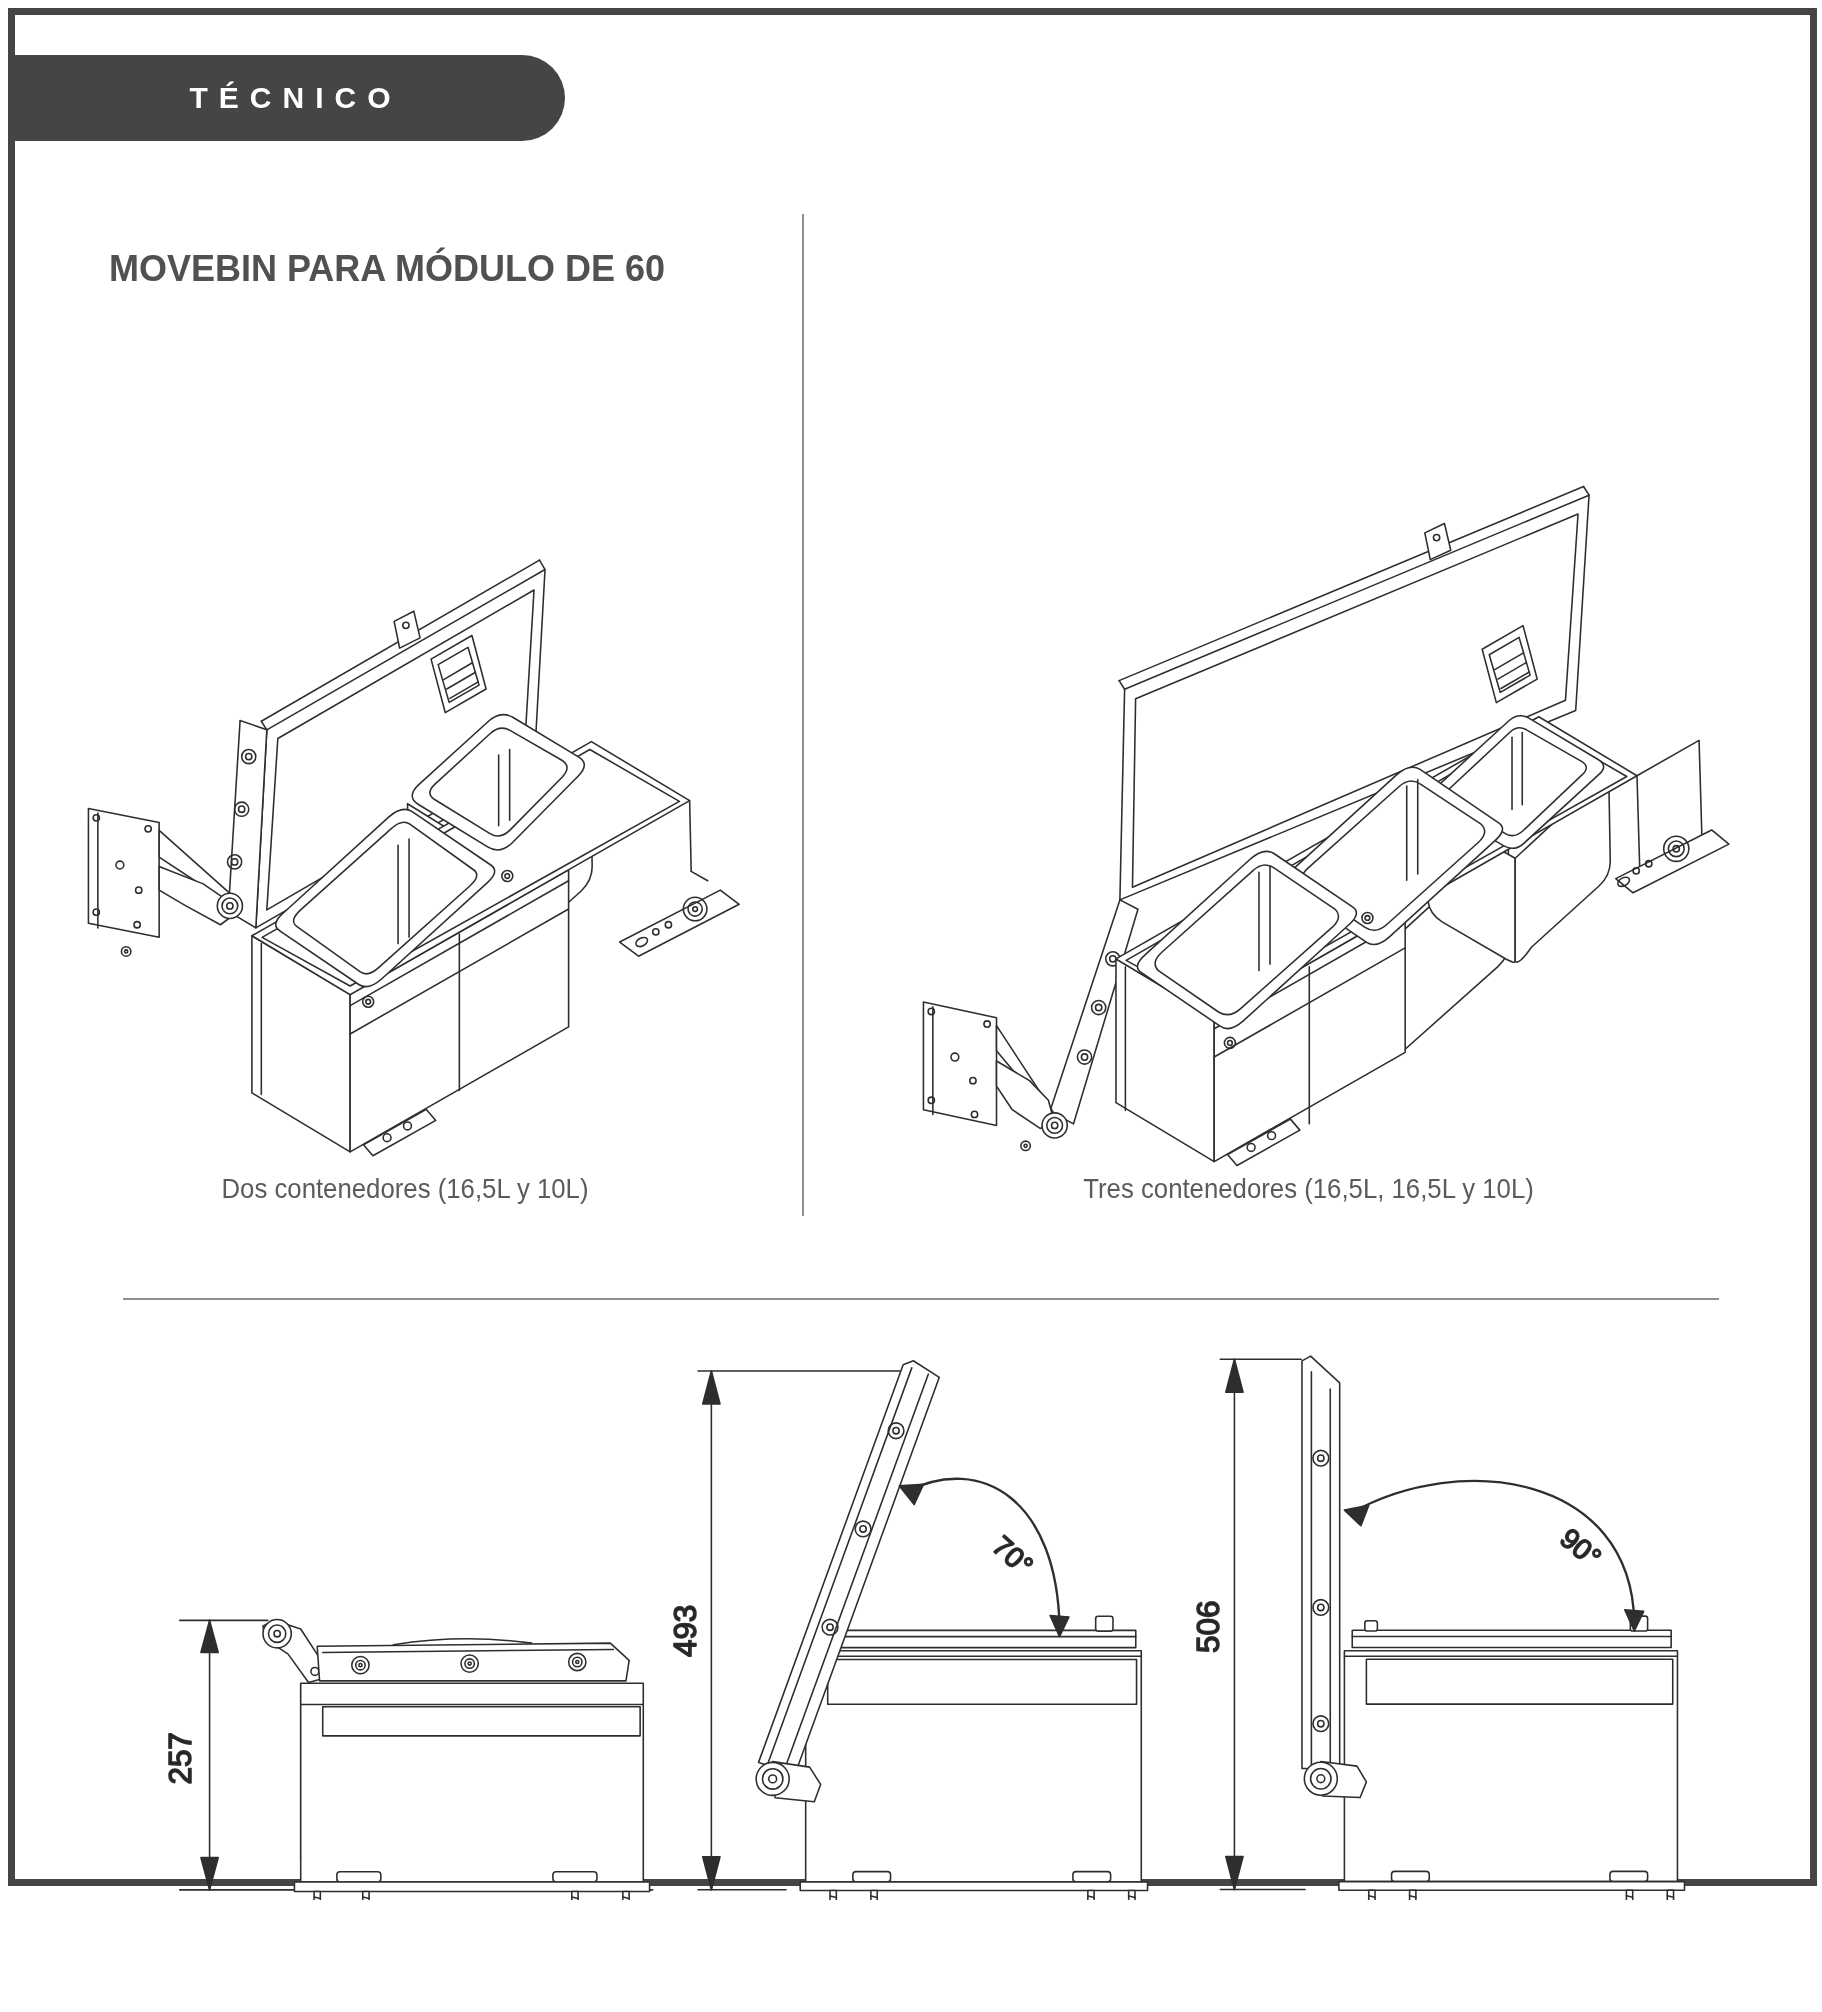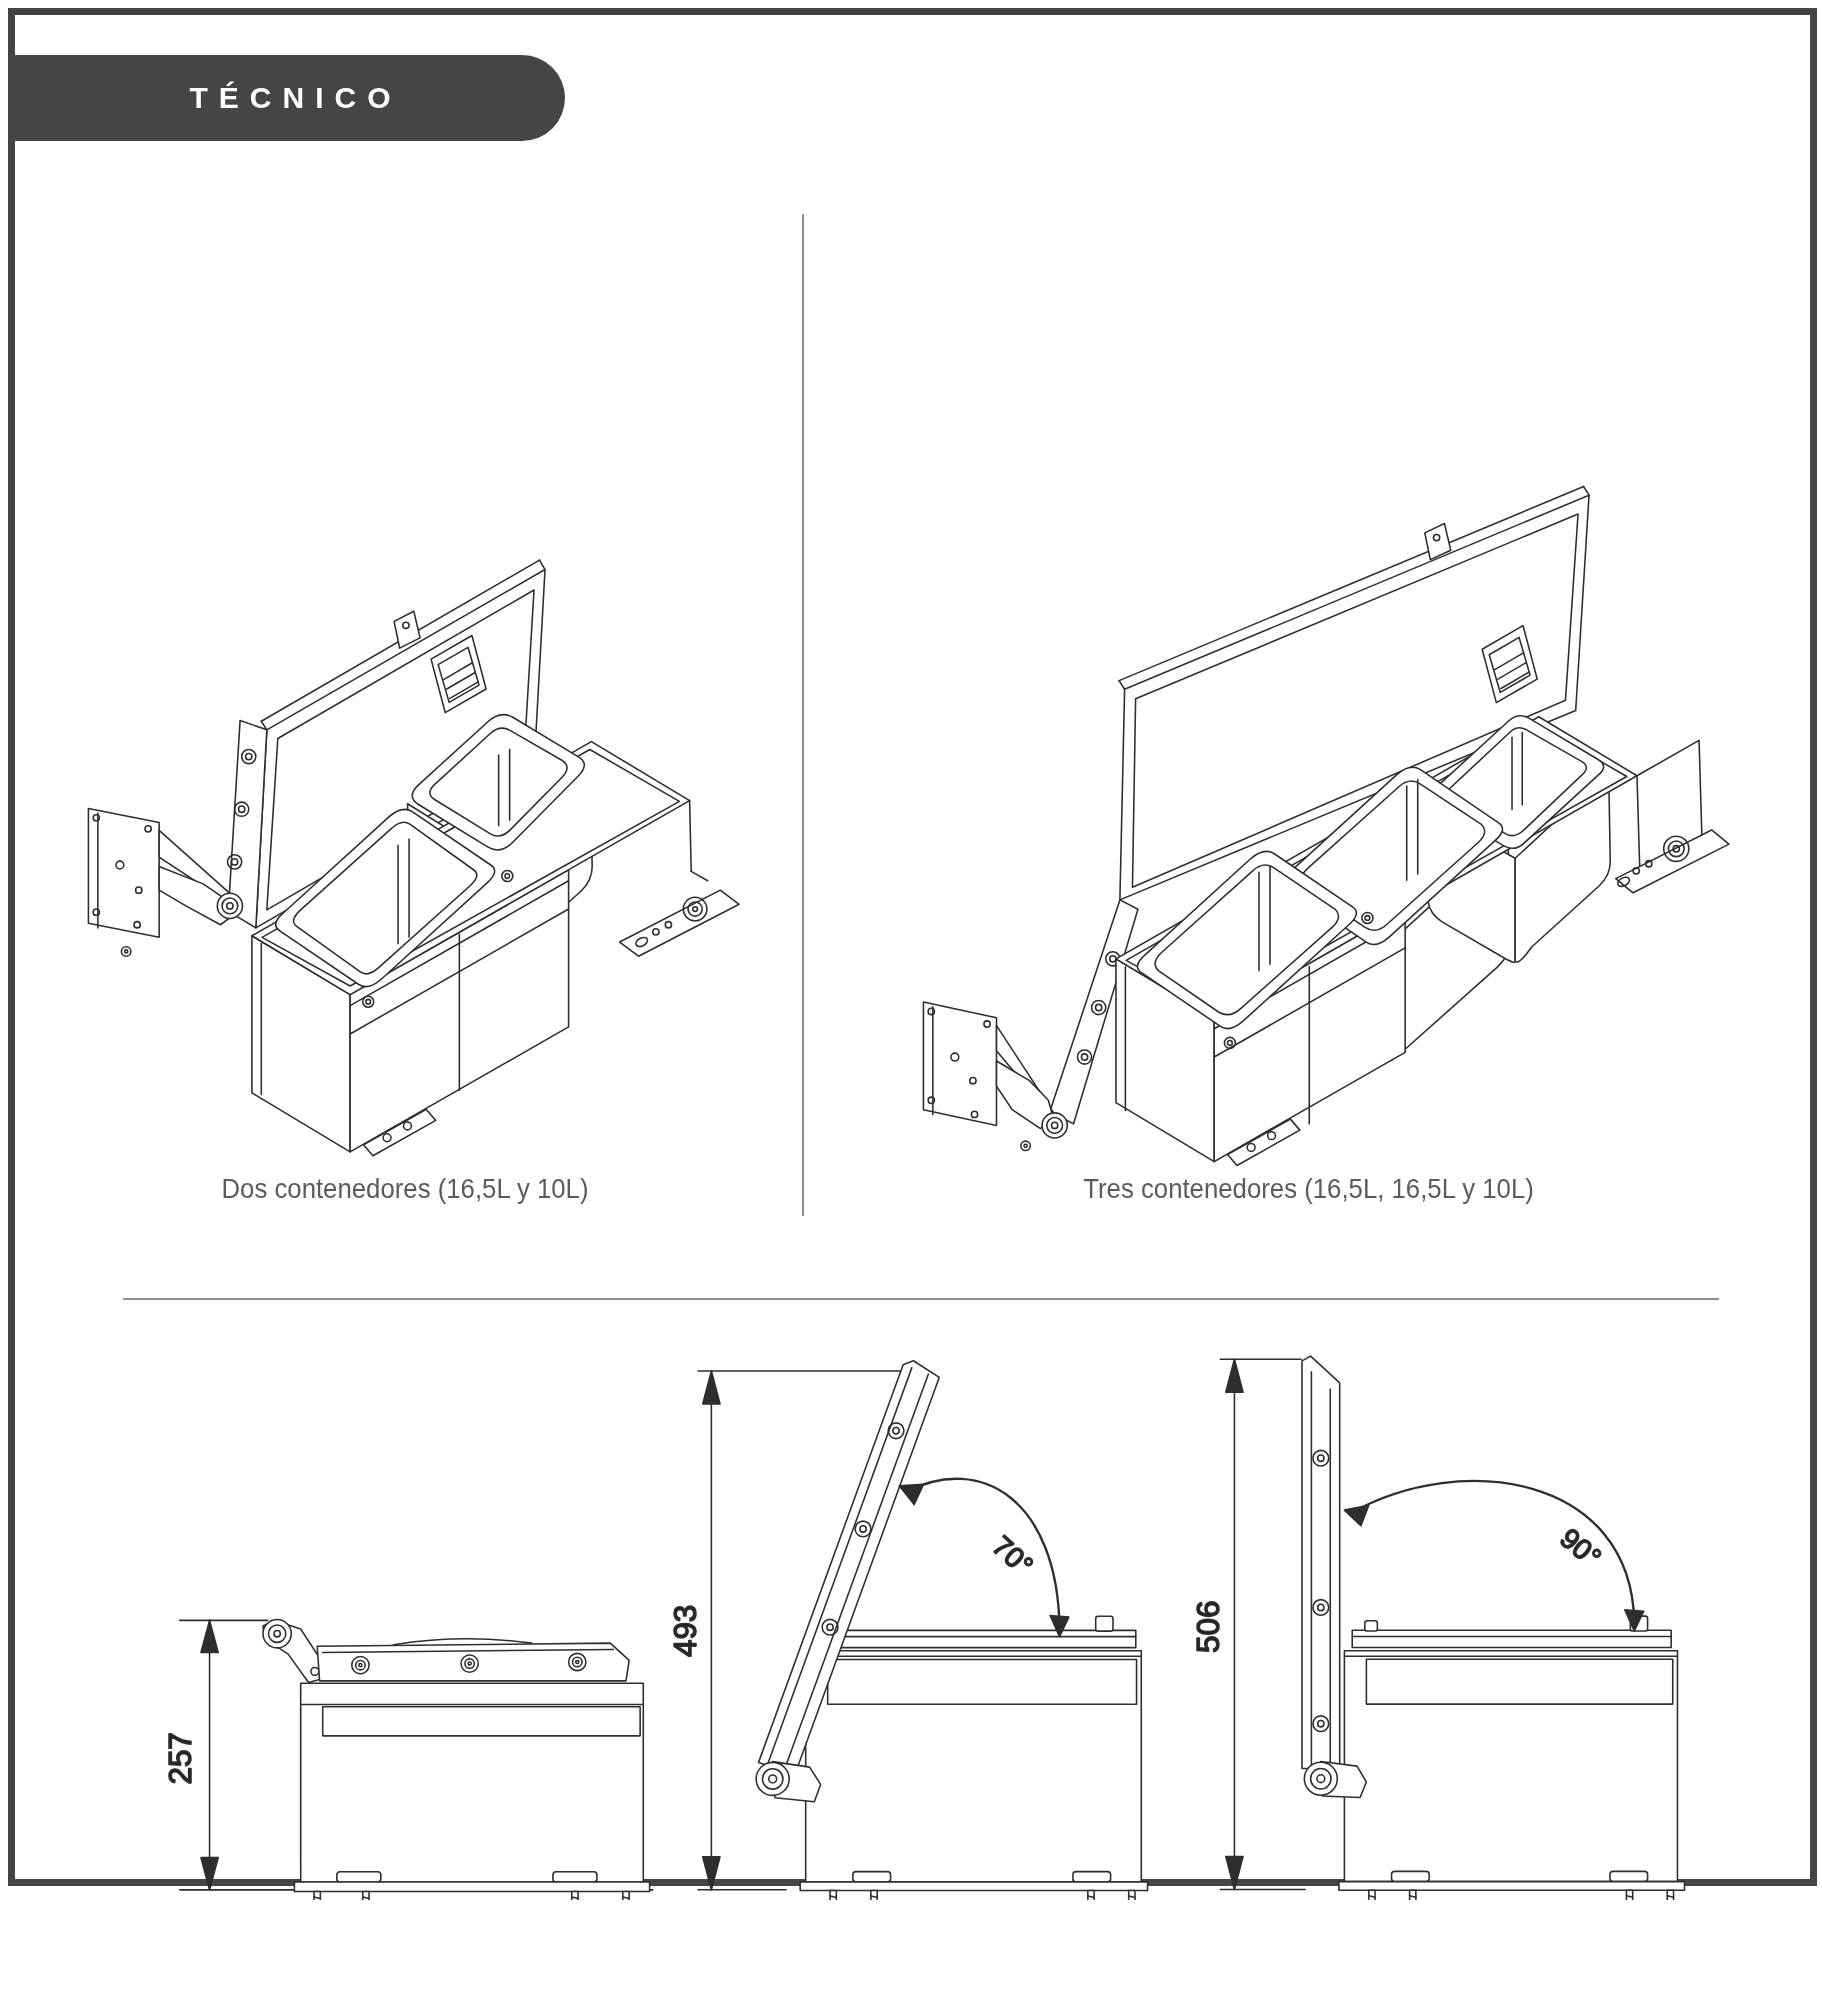--- a/index.html
+++ b/index.html
@@ -33,20 +33,21 @@
 
   <div class="frame"></div>
 
   <div class="pill">
     <span>TÉCNICO</span>
   </div>
 
   <div class="vdiv"></div>
   <div class="hdiv"></div>
 
+  <h2 class="col-title" id="title-60">MOVEBIN PARA MÓDULO DE 60</h2>
 
   <div class="caption" id="caption-60">Dos contenedores (16,5L y 10L)</div>
   <div class="caption" id="caption-90">Tres contenedores (16,5L, 16,5L y 10L)</div>
 
   <div class="drawing" style="left:79px;top:346px;">
   <svg width="723" height="818" viewBox="0 0 920 1040">
     <g class="ln" transform="translate(40,0)">
 
       <g>
         <line x1="192" y1="477" x2="546" y2="272"></line>

